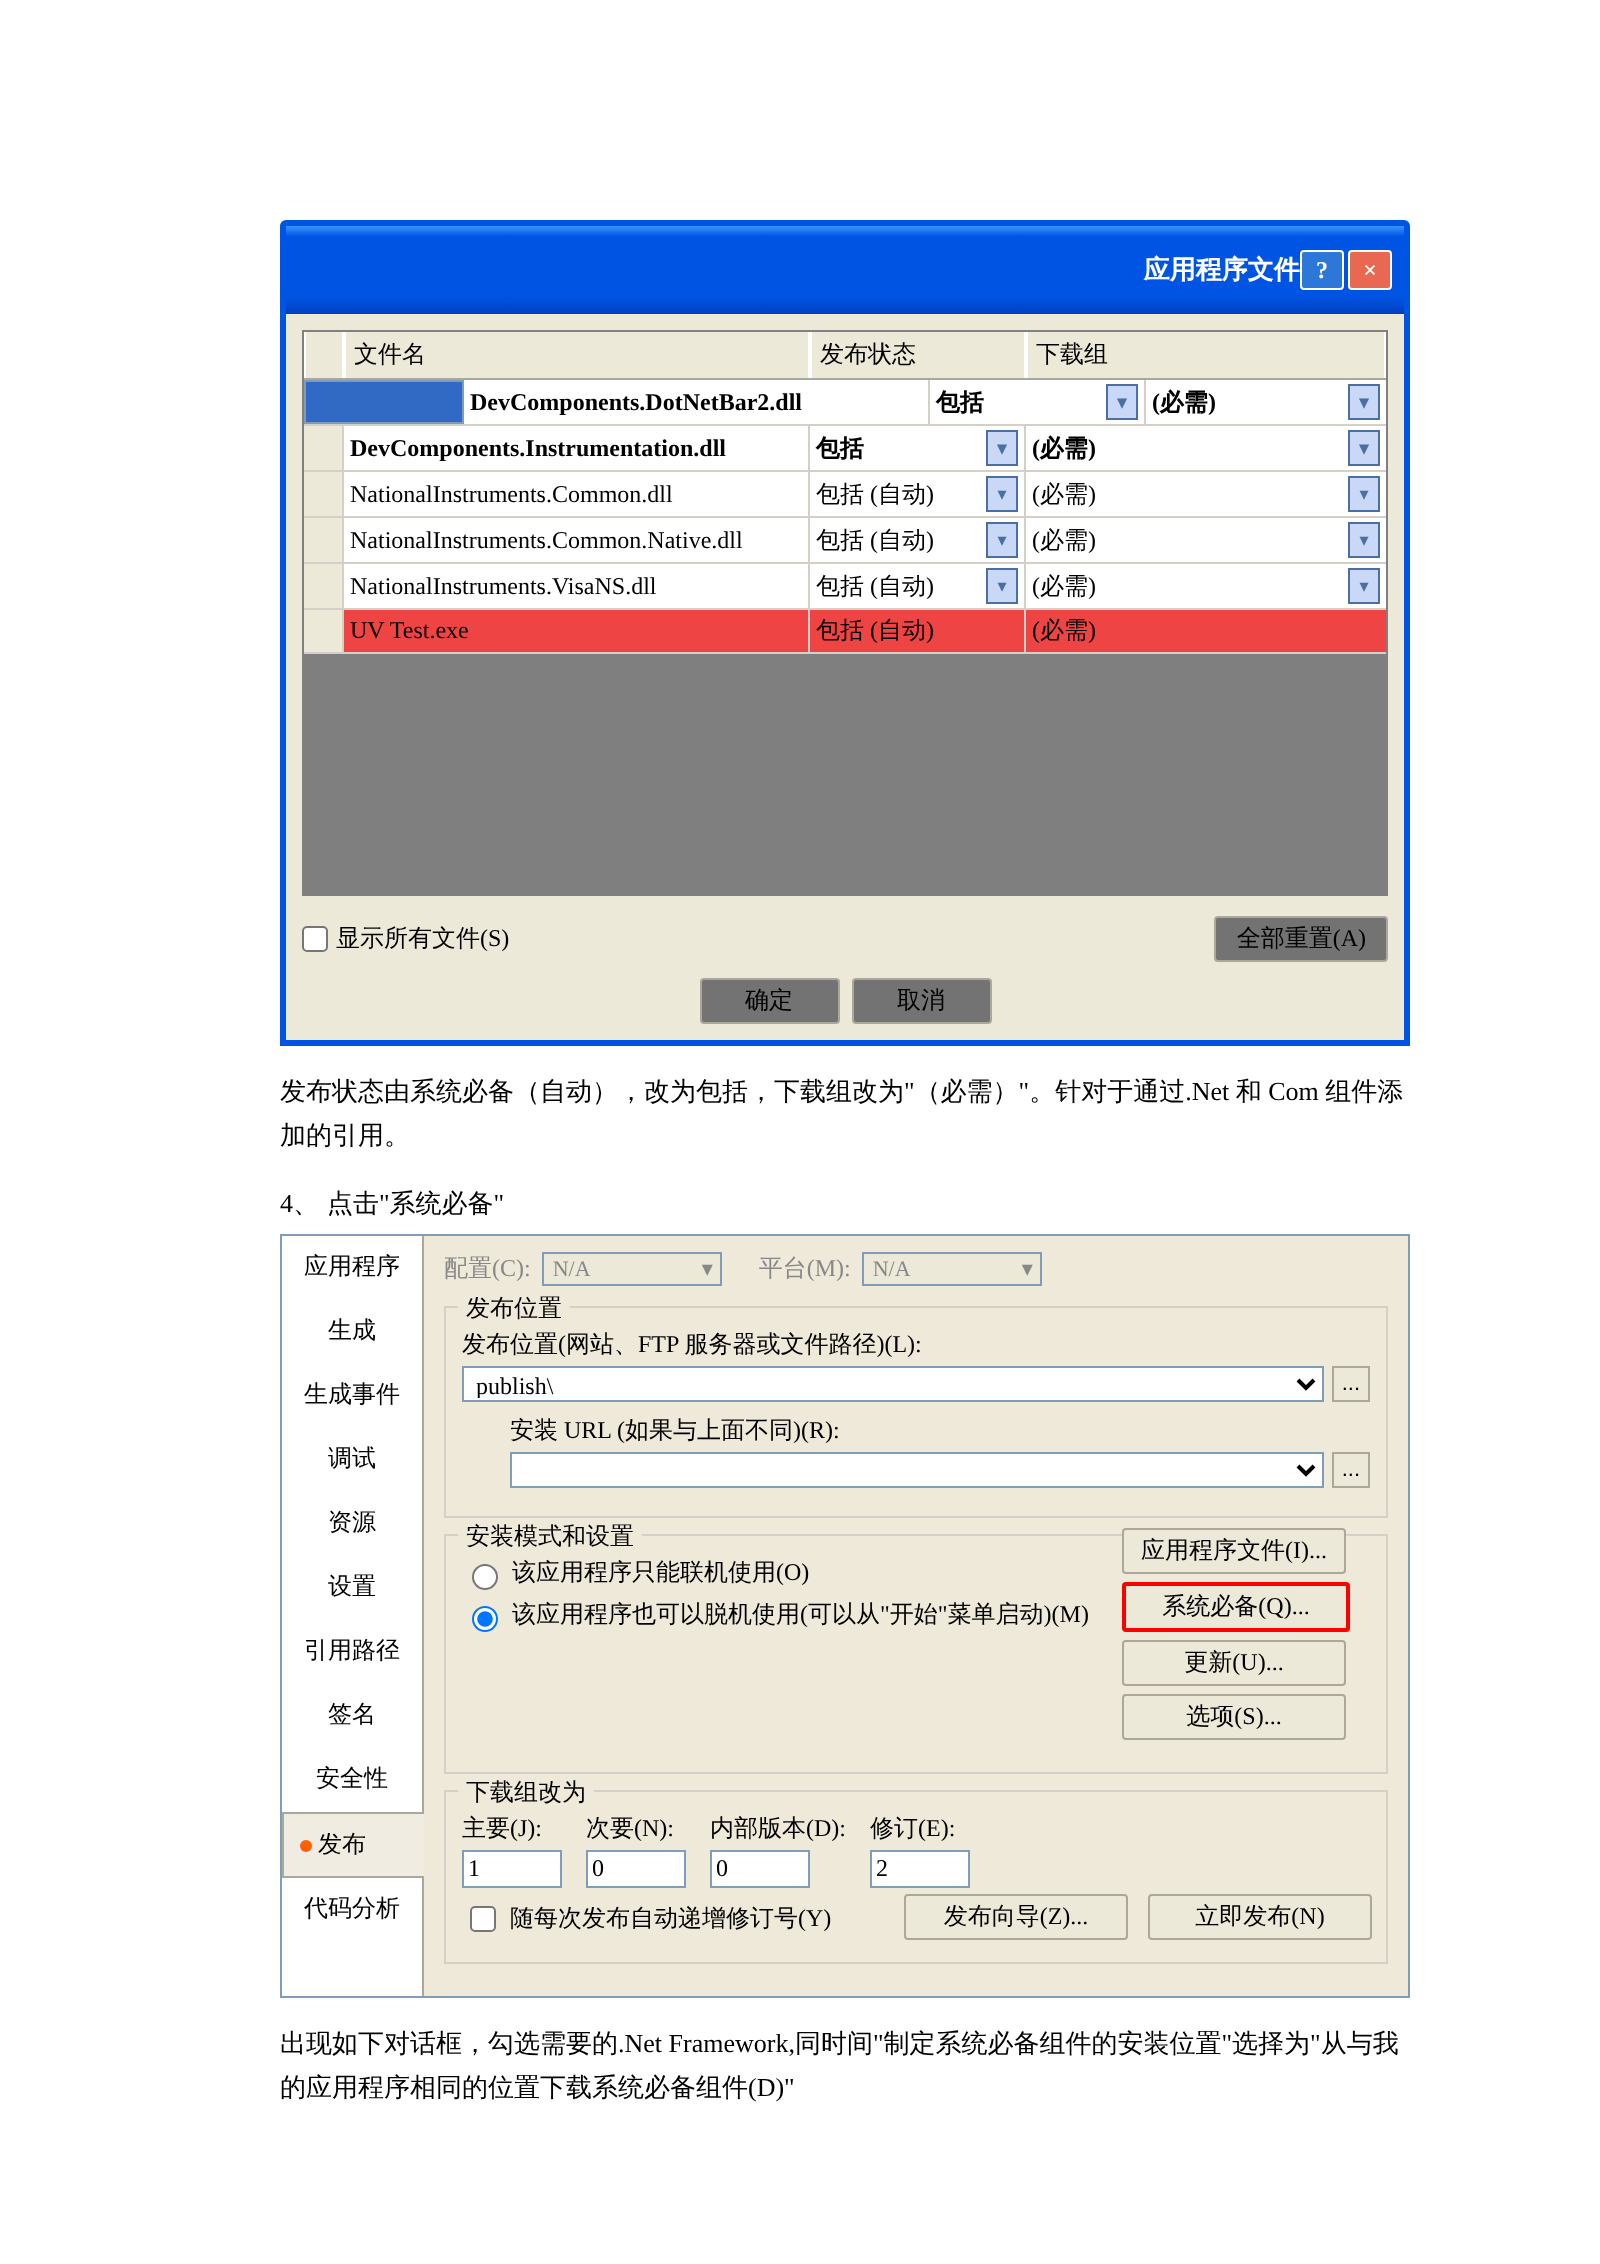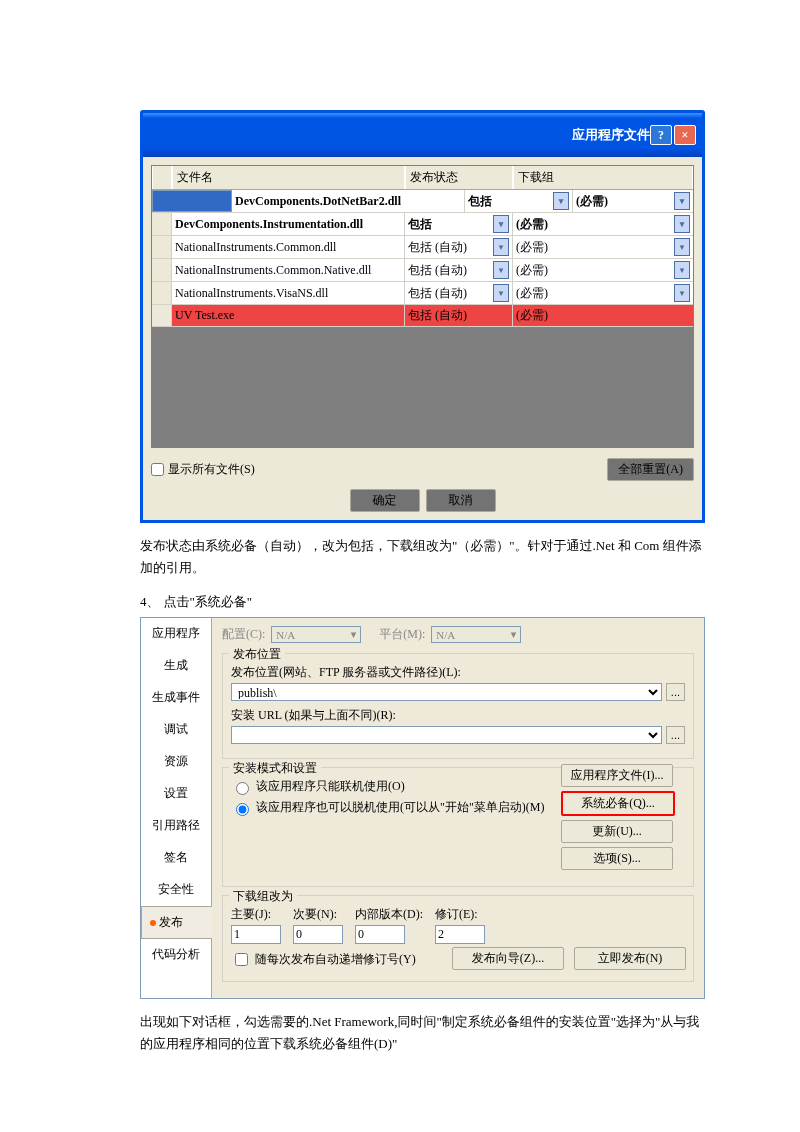--- a/index.html
+++ b/index.html
@@ -43,21 +43,21 @@
 .dot{width:6px;height:6px;border-radius:50%;background:#ff6000;display:inline-block}
 .main{flex:1;padding:8px 10px;font-size:12px}
 .cfgrow{display:flex;gap:6px;align-items:flex-start;color:#888;margin-bottom:10px}
 .sel{border:1px solid #7f9db9;background:#ece9d8;padding:1px 4px;font-size:11px;width:80px;display:flex;justify-content:space-between;align-items:center;color:#888}
 .group{border:1px solid #d4d0c8;padding:10px 8px 8px;position:relative;margin-bottom:8px}
 .group-title{position:absolute;top:-8px;left:6px;background:#eee9d9;padding:0 4px;font-size:12px}
 .lbl{font-size:12px;margin-bottom:2px}
 .combo{display:flex;gap:4px;align-items:center;margin-bottom:6px}
 .combo select,.combo input,.txtin{border:1px solid #7f9db9;background:#fff;font-size:12px;padding:1px 2px;height:18px;flex:1;box-sizing:border-box;font-family:inherit}
 .sbtn{border:1px solid #aca899;background:#ece9d8;padding:0 4px;height:18px;font-size:11px;cursor:pointer}
-.indent{}
+.indent{margin-left:24px}
 .radio-row{display:flex;align-items:center;gap:4px;margin-bottom:4px}
 .side-btns{position:absolute;right:18px;display:flex;flex-direction:column;gap:4px}
 .wbtn{width:110px;border:1px solid #aca899;background:#ece9d8;padding:2px 0;font-size:12px;text-align:center;cursor:pointer;border-radius:2px}
 .hl{border:2px solid #ff0000!important}
 .verrow{display:flex;gap:12px}
 .verrow>div{display:flex;flex-direction:column}
 .verrow input{width:50px}
 .bbtns{position:absolute;right:18px;bottom:28px;display:flex;gap:10px}
 </style>
 </head>

